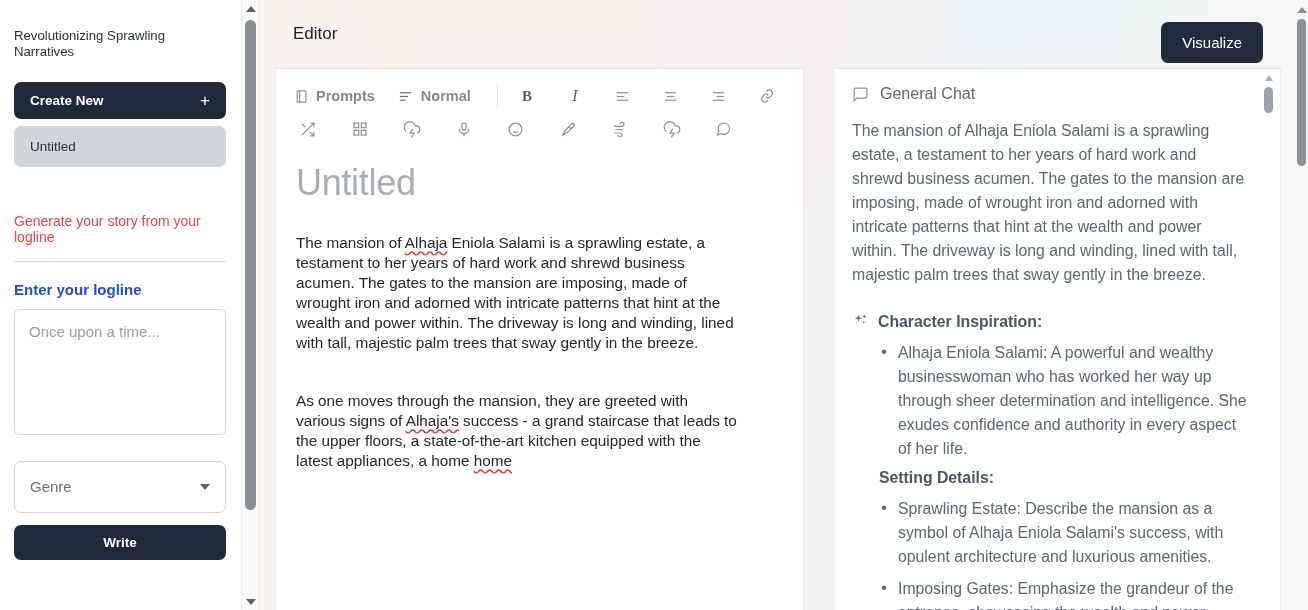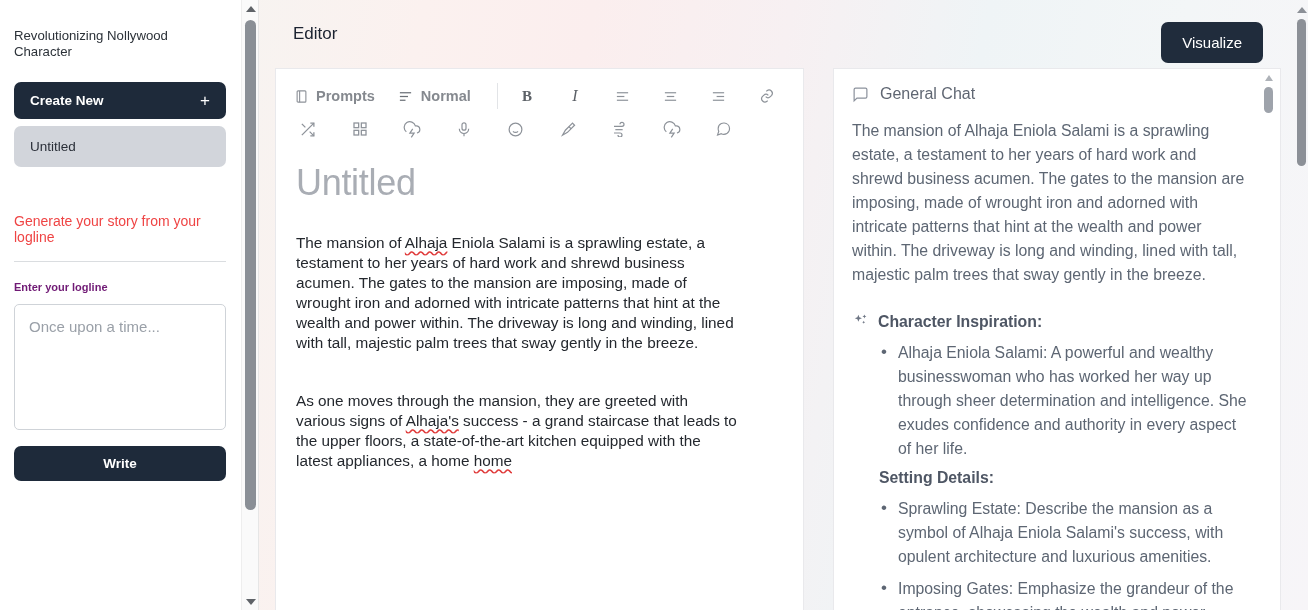--- a/index.html
+++ b/index.html
@@ -86,23 +86,23 @@
     color: #ef4444;
   }
   .hr {
     margin-top: 16px;
     width: 212px;
     height: 1px;
     background: #dadde0;
   }
   .field-label {
     margin-top: 19px;
-    font-size: 11px;
+    font-size: 15px;
     font-weight: 700;
-    color: #701a75;
+    color: #1d4ed8;
   }
   .logline-box {
     margin-top: 11px;
     width: 212px;
     height: 126px;
     border: 1px solid #cfd3d8;
     border-radius: 5px;
     background: #ffffff;
     padding: 13px 14px;
     font-size: 15px;
@@ -395,39 +395,43 @@
   svg { display: block; }
 </style>
 </head>
 <body>
 
 <div id="app">
 
   <div class="sidebar-wrap">
     <div class="sidebar">
 
-      <div class="brand-sub">Revolutionizing Nollywood Character</div>
+      <div class="brand-sub">Revolutionizing Sprawling Narratives</div>
 
       <button class="btn-create">
         <span>Create New</span>
         <span class="plus">+</span>
       </button>
 
       <div class="story-item">
         <span>Untitled</span>
       </div>
 
       <div class="gen-hint">Generate your story from your logline</div>
 
       <div class="hr"></div>
 
       <div class="field-label">Enter your logline</div>
 
       <textarea class="logline-box" placeholder="Once upon a time..." style=""></textarea>
 
+      <div class="genre-select">
+        <span>Genre</span>
+        <span class="caret"></span>
+      </div>
 
       <button class="btn-write">Write</button>
     </div>
 
     <div class="sb-track">
       <div class="sb-arrow up">
           <div class="tri-up"></div>
         </div>
       <div class="sb-thumb"></div>
       <div class="sb-arrow down">

